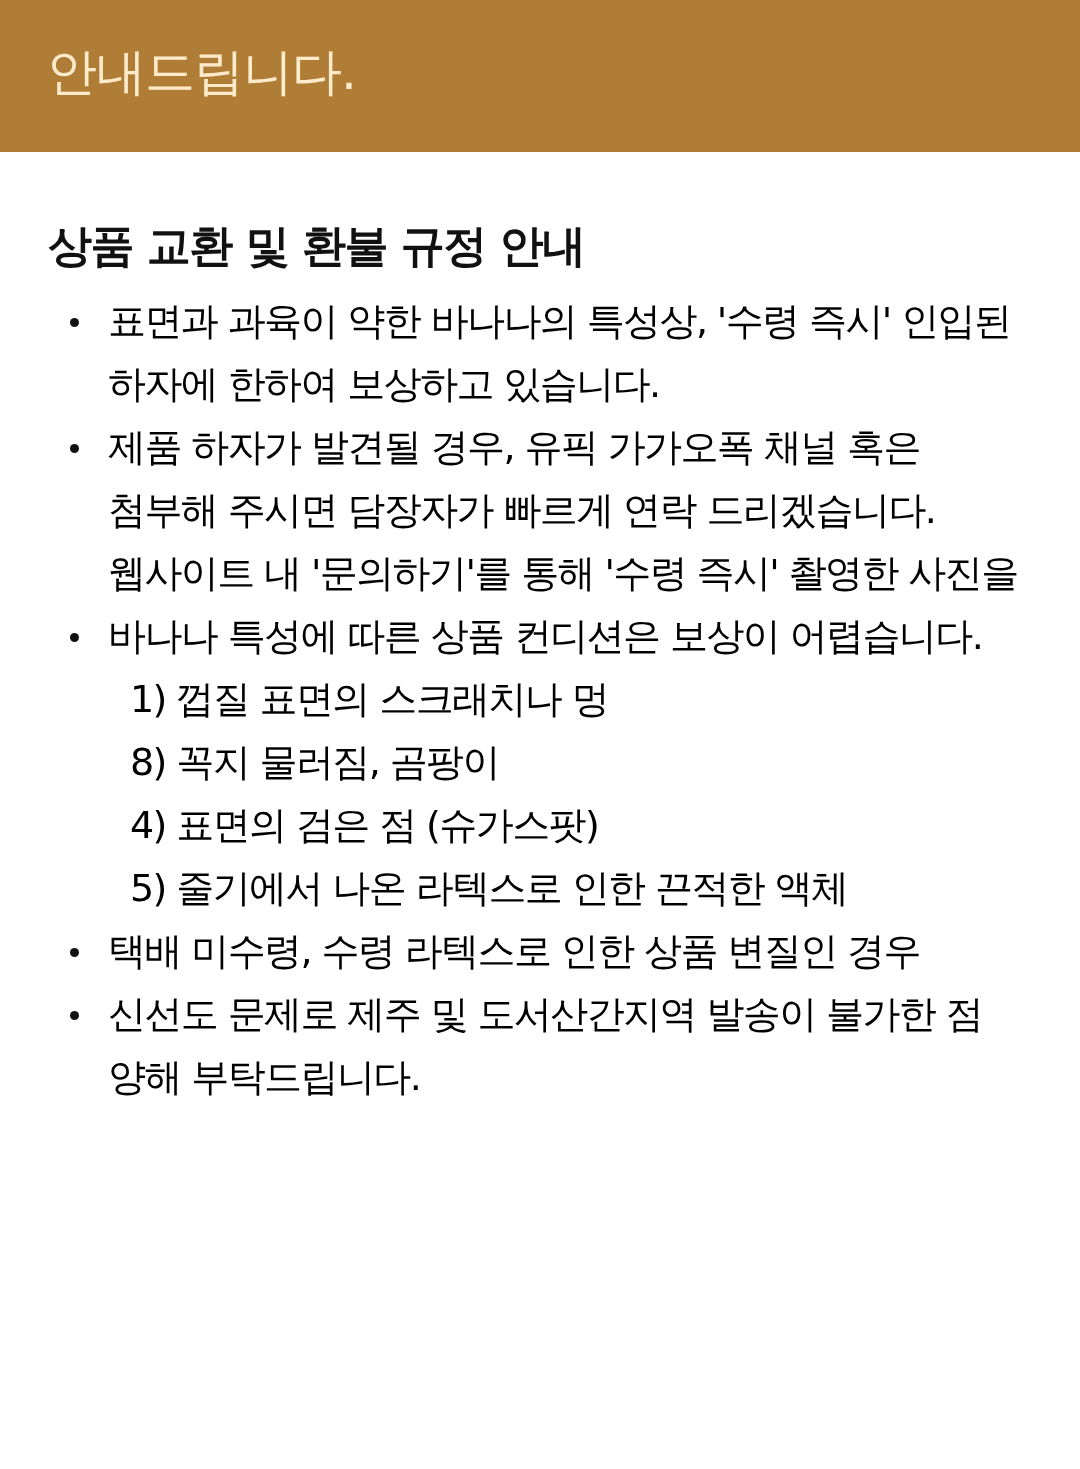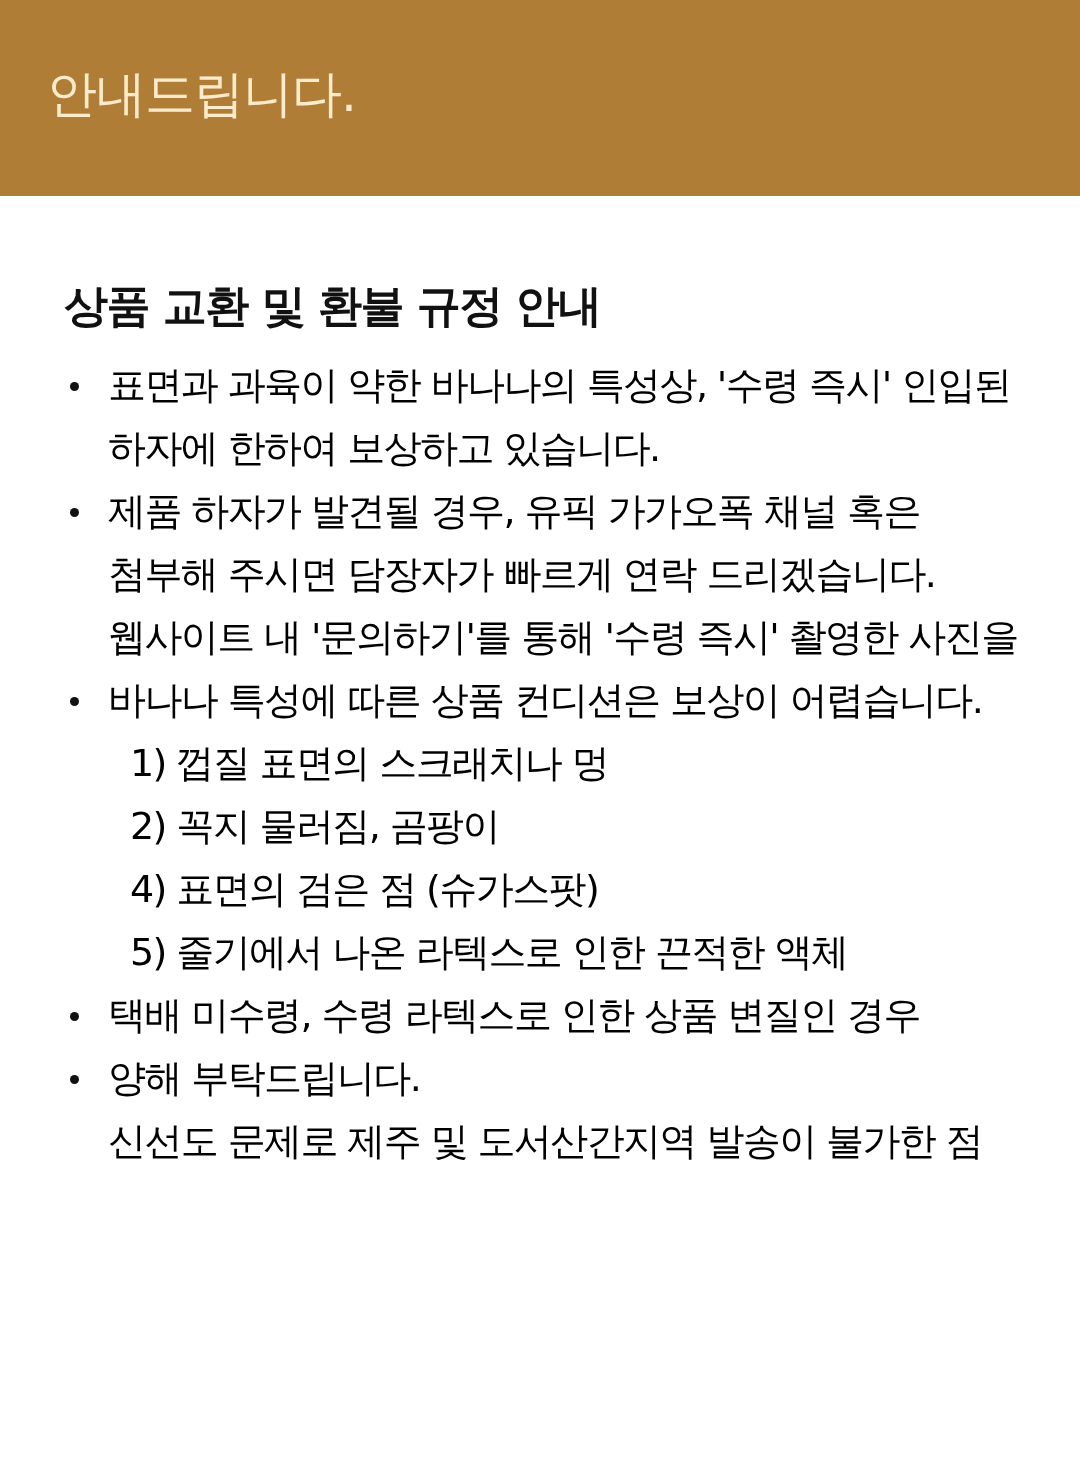--- a/index.html
+++ b/index.html
@@ -9,39 +9,39 @@
     }
     body {
       width: 1080px;
       height: 1469px;
       overflow: hidden;
       font-family: "DejaVu Sans", "Liberation Sans", sans-serif;
       color: #111111;
     }
     .header-bar {
       width: 1080px;
-      height: 196px;
+      height: 152px;
       background: #b07d36;
       box-sizing: border-box;
       padding-left: 47px;
       display: flex;
       align-items: center;
     }
     .header-title {
       color: #fdebcb;
       font-size: 50px;
       font-weight: 400;
       letter-spacing: -1px;
       margin-top: -8px;
     }
     .content {
       padding: 0 48px;
     }
     .section-title {
-      margin: 16px;
+      margin: 0;
       padding-top: 62px;
       font-size: 44px;
       font-weight: 700;
       letter-spacing: -1.5px;
       line-height: 64px;
       color: #111111;
     }
     .intro {
       margin-top: 22px;
     }
@@ -109,28 +109,28 @@
       <span class="bullet-dot"></span>
       <span class="rule-line">제품 하자가 발견될 경우, 유픽 가가오폭 채널 혹은</span>
       <span class="rule-line">첨부해 주시면 담장자가 빠르게 연락 드리겠습니다.</span>
       <span class="rule-line">웹사이트 내 '문의하기'를 통해 '수령 즉시' 촬영한 사진을</span>
     </li>
     <li>
       <span class="bullet-dot"></span>
       <span class="rule-line">바나나 특성에 따른 상품 컨디션은 보상이 어렵습니다.</span>
       <ol class="sub">
         <li>1) 껍질 표면의 스크래치나 멍</li>
-        <li>2) 꼭지 물러짐, 곰팡이</li>
+        <li>8) 꼭지 물러짐, 곰팡이</li>
         <li>4) 표면의 검은 점 (슈가스팟)</li>
         <li>5) 줄기에서 나온 라텍스로 인한 끈적한 액체</li>
       </ol>
     </li>
     <li>
       <span class="bullet-dot"></span>
       <span class="rule-line">택배 미수령, 수령 라텍스로 인한 상품 변질인 경우</span>
     </li>
     <li>
       <span class="bullet-dot"></span>
+      <span class="rule-line">신선도 문제로 제주 및 도서산간지역 발송이 불가한 점</span>
       <span class="rule-line">양해 부탁드립니다.</span>
-      <span class="rule-line">신선도 문제로 제주 및 도서산간지역 발송이 불가한 점</span>
     </li>
   </ul>
 </div>
 
 </body></html>

